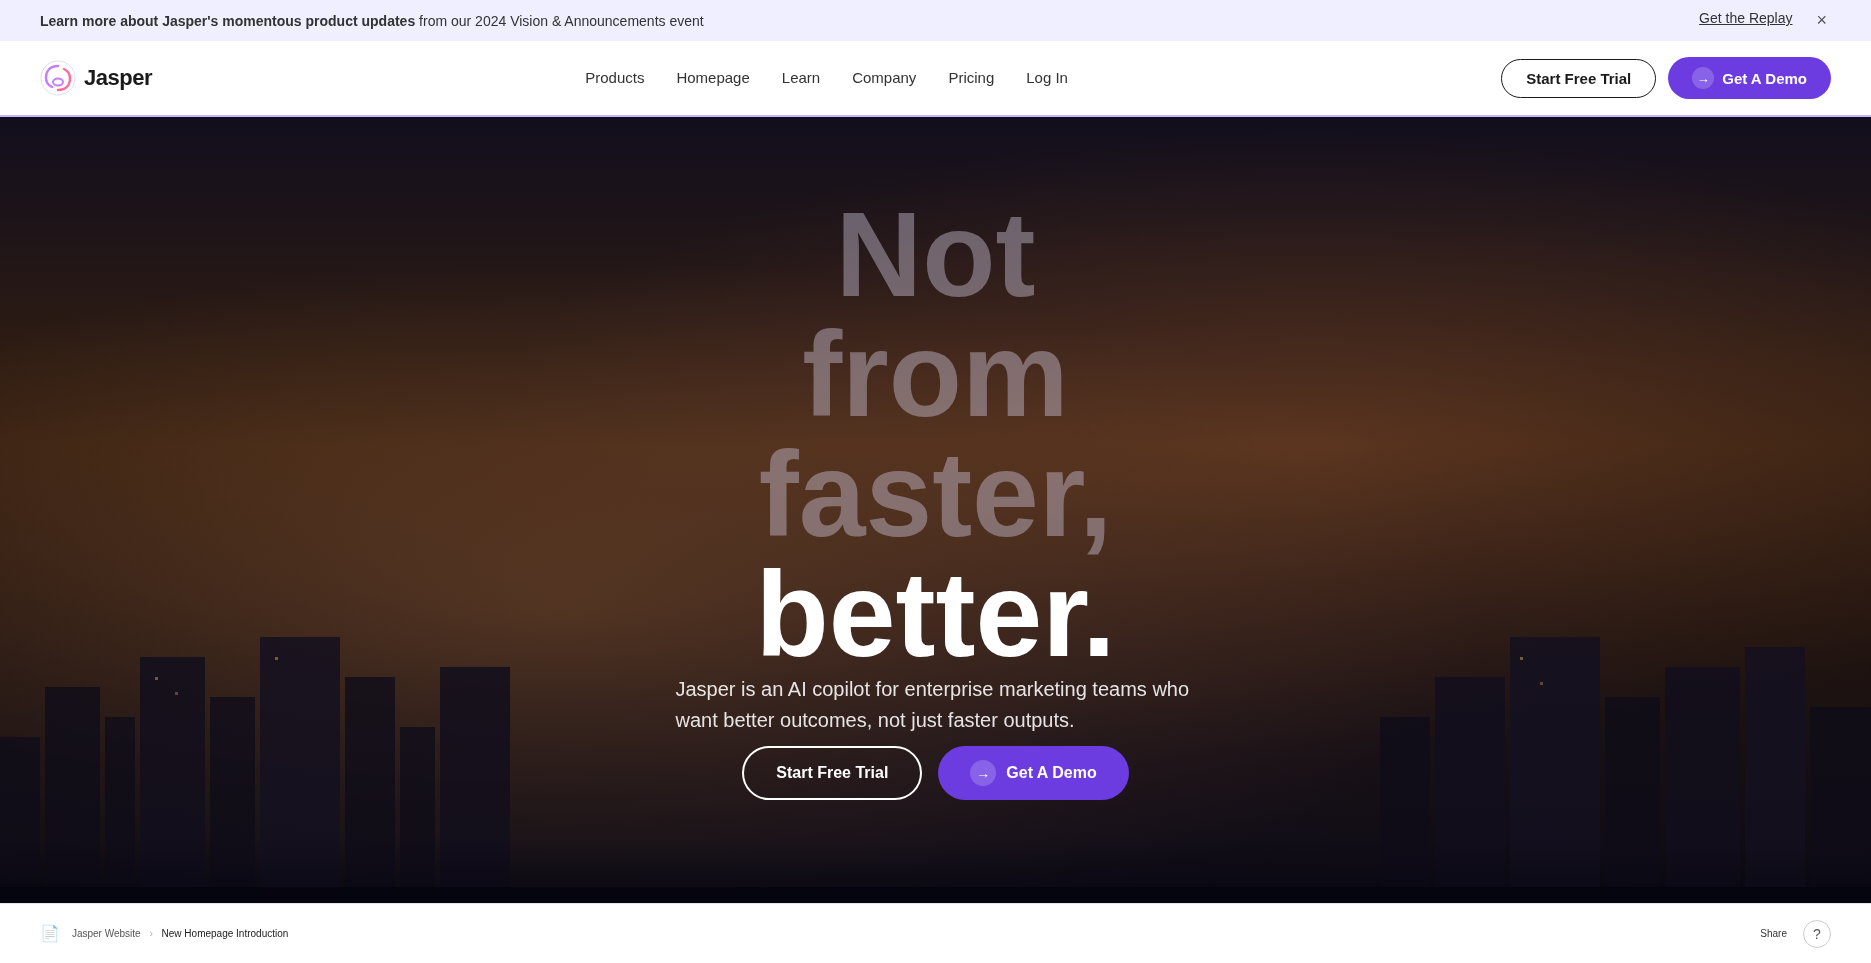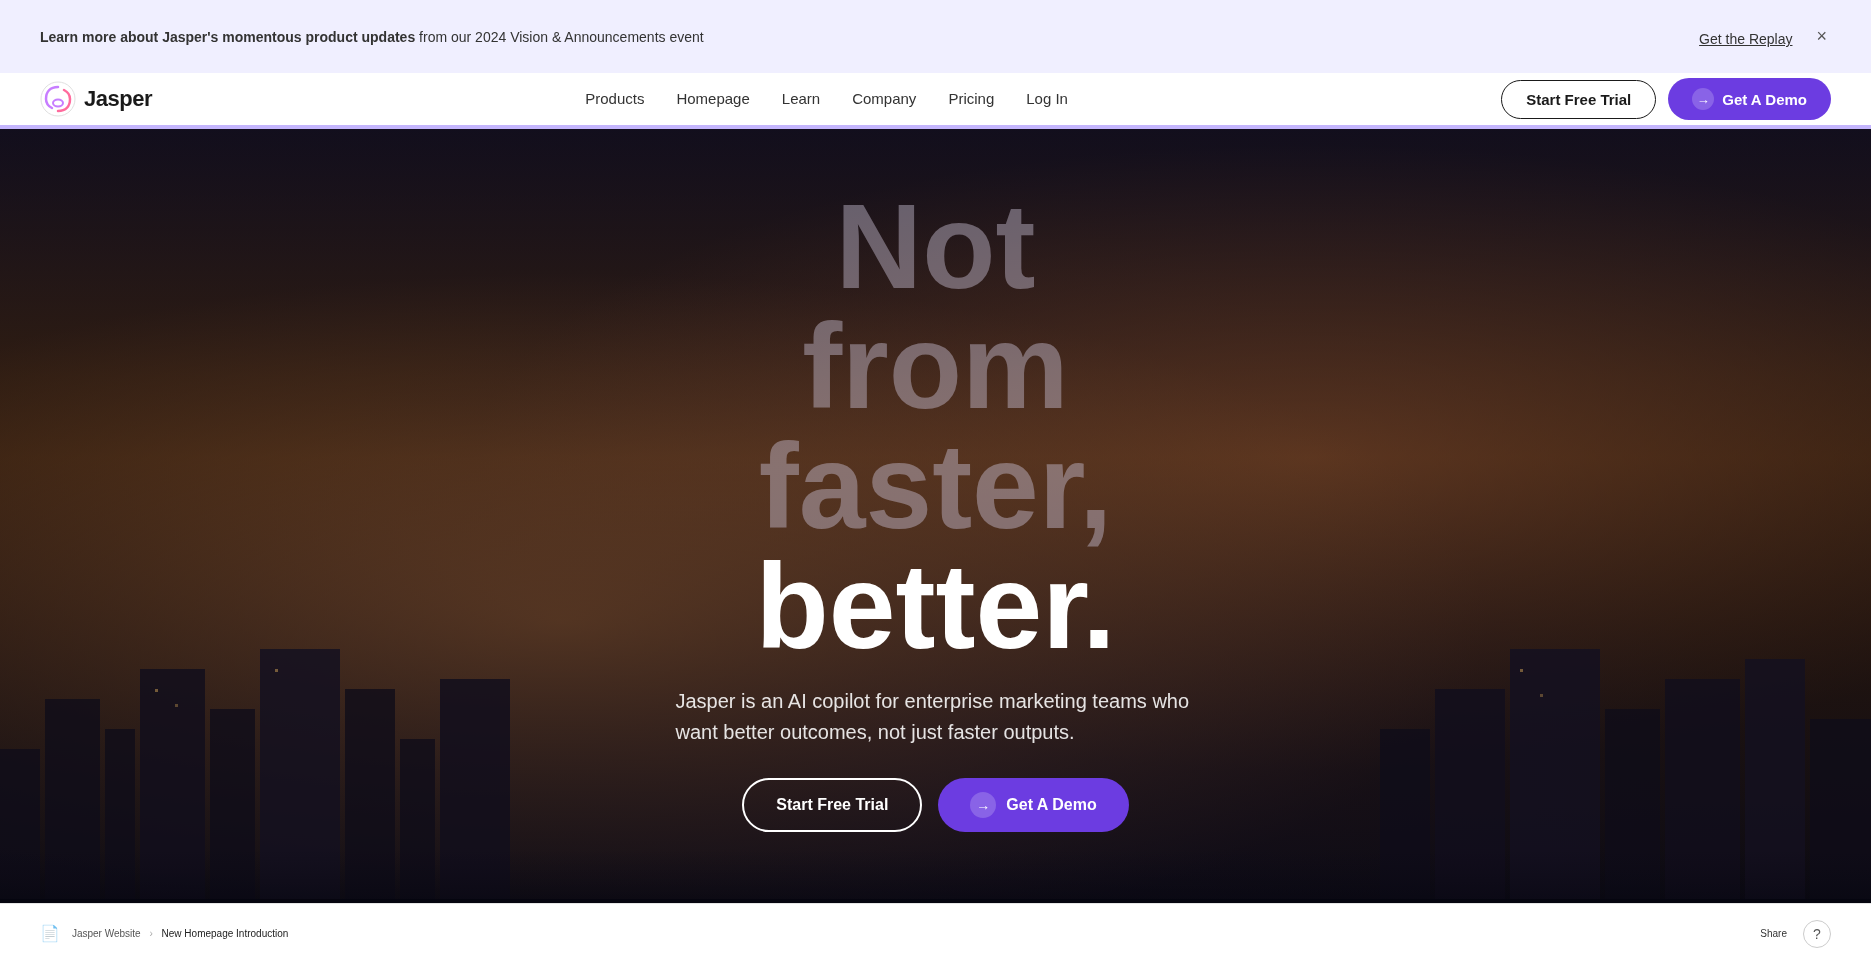--- a/index.html
+++ b/index.html
@@ -4,21 +4,21 @@
   <style>
     * { margin: 0; padding: 0; box-sizing: border-box; }
     body { font-family: -apple-system, BlinkMacSystemFont, 'Segoe UI', sans-serif; overflow-x: hidden; width: 1871px; }
 
     
     .announcement-banner {
       background: #f0efff;
       display: flex;
       align-items: center;
       justify-content: space-between;
-      padding: 26px 40px;
+      padding: 10px 40px;
       position: relative;
       z-index: 100;
     }
     .announcement-text {
       font-size: 14px;
       color: #333;
     }
     .announcement-text strong { font-weight: 700; }
     .announcement-link {
       color: #333;
@@ -30,34 +30,34 @@
     .announcement-close {
       background: none;
       border: none;
       font-size: 18px;
       cursor: pointer;
       color: #555;
       padding: 0 4px;
     }
     .banner-right {
       display: flex;
-      align-items: flex-end;
+      align-items: flex-start;
     }
 
     
     .navbar {
       background: #fff;
       display: flex;
       align-items: center;
       justify-content: space-between;
       padding: 0 40px;
-      height: 56px;
+      height: 76px;
       position: relative;
       z-index: 100;
-      border-bottom: 4px solid #c4b5fd;
+      border-bottom: 2px solid #c4b5fd;
     }
     .nav-logo {
       display: flex;
       align-items: center;
       gap: 8px;
       cursor: pointer;
     }
     .logo-icon {
       width: 36px;
       height: 36px;
@@ -152,21 +152,20 @@
         radial-gradient(ellipse at 50% 80%, #1a1030 0%, transparent 60%),
         linear-gradient(180deg, #0d0d1a 0%, #2a1a0a 30%, #1a0d05 60%, #050510 100%);
     }
     .hero-content {
       position: relative;
       z-index: 2;
       text-align: center;
       display: flex;
       flex-direction: column;
       align-items: center;
-      gap: 20px;
       margin-top: -60px;
     }
     .hero-headline {
       font-size: 120px;
       font-weight: 800;
       line-height: 1.0;
       color: #fff;
     }
     .hero-headline .dimmed {
       color: rgba(200,190,210,0.45);

